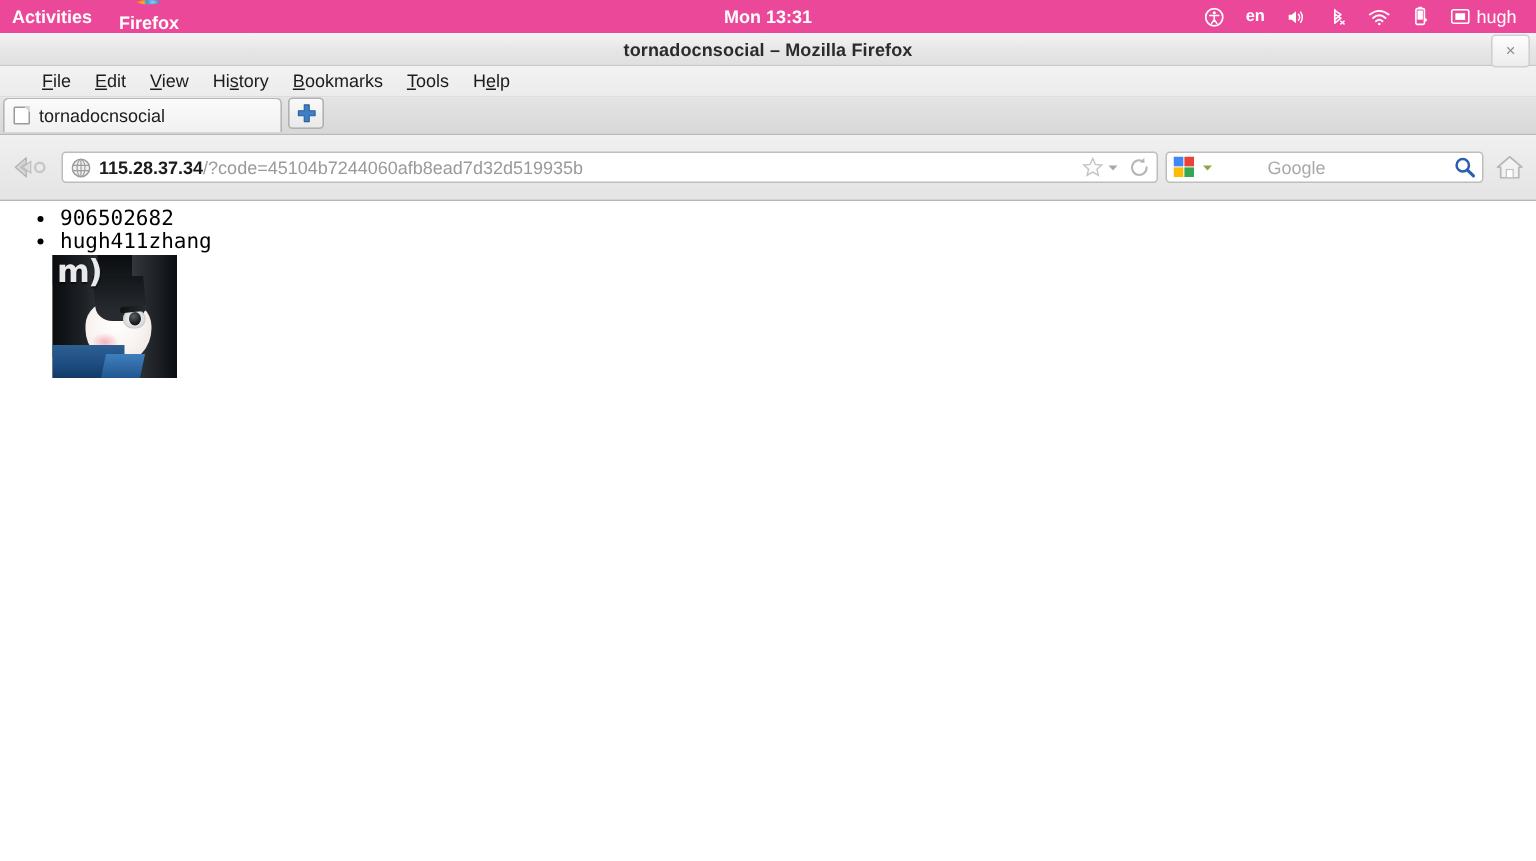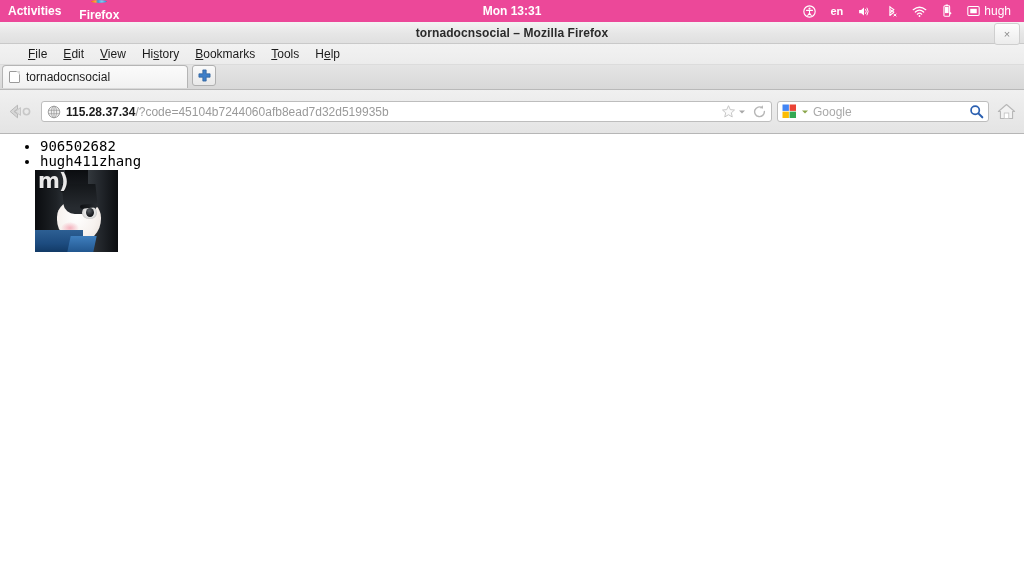--- a/index.html
+++ b/index.html
@@ -220,21 +220,21 @@
     padding: 0 4px 0 4px;
     gap: 4px;
   }
   #search-engine-logo {
     width: 15px; height: 15px;
     position: relative;
     flex-shrink: 0;
   }
   #search-placeholder {
     flex: 1;
-    font-size: 12px; color: #a9a9a9;
+    font-size: 12px; color: #a9a9a9; margin-left: 32px;
   }
   #home-button {
     width: 24px; height: 22px;
     display: flex; align-items: center; justify-content: center;
     flex-shrink: 0;
   }
 
   
   #page-content {
     position: relative;

